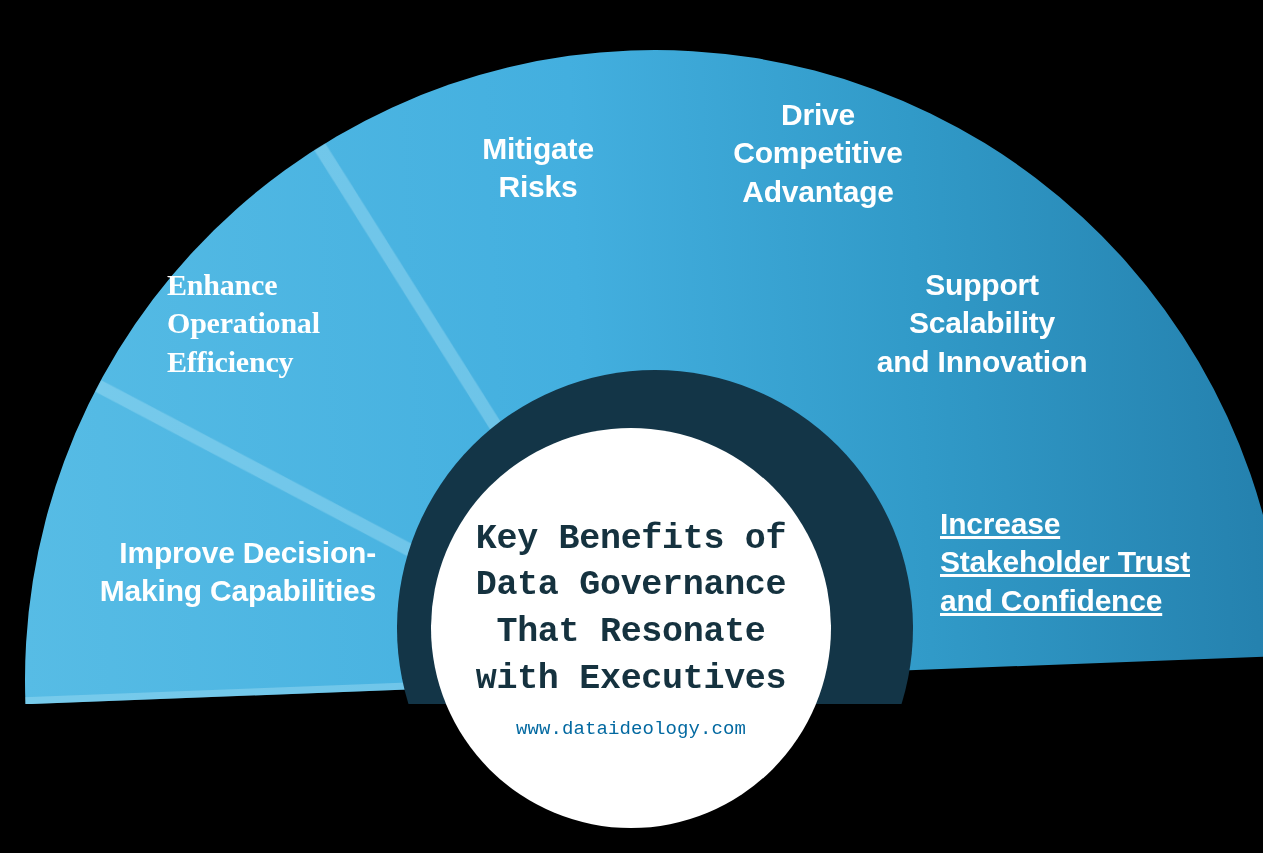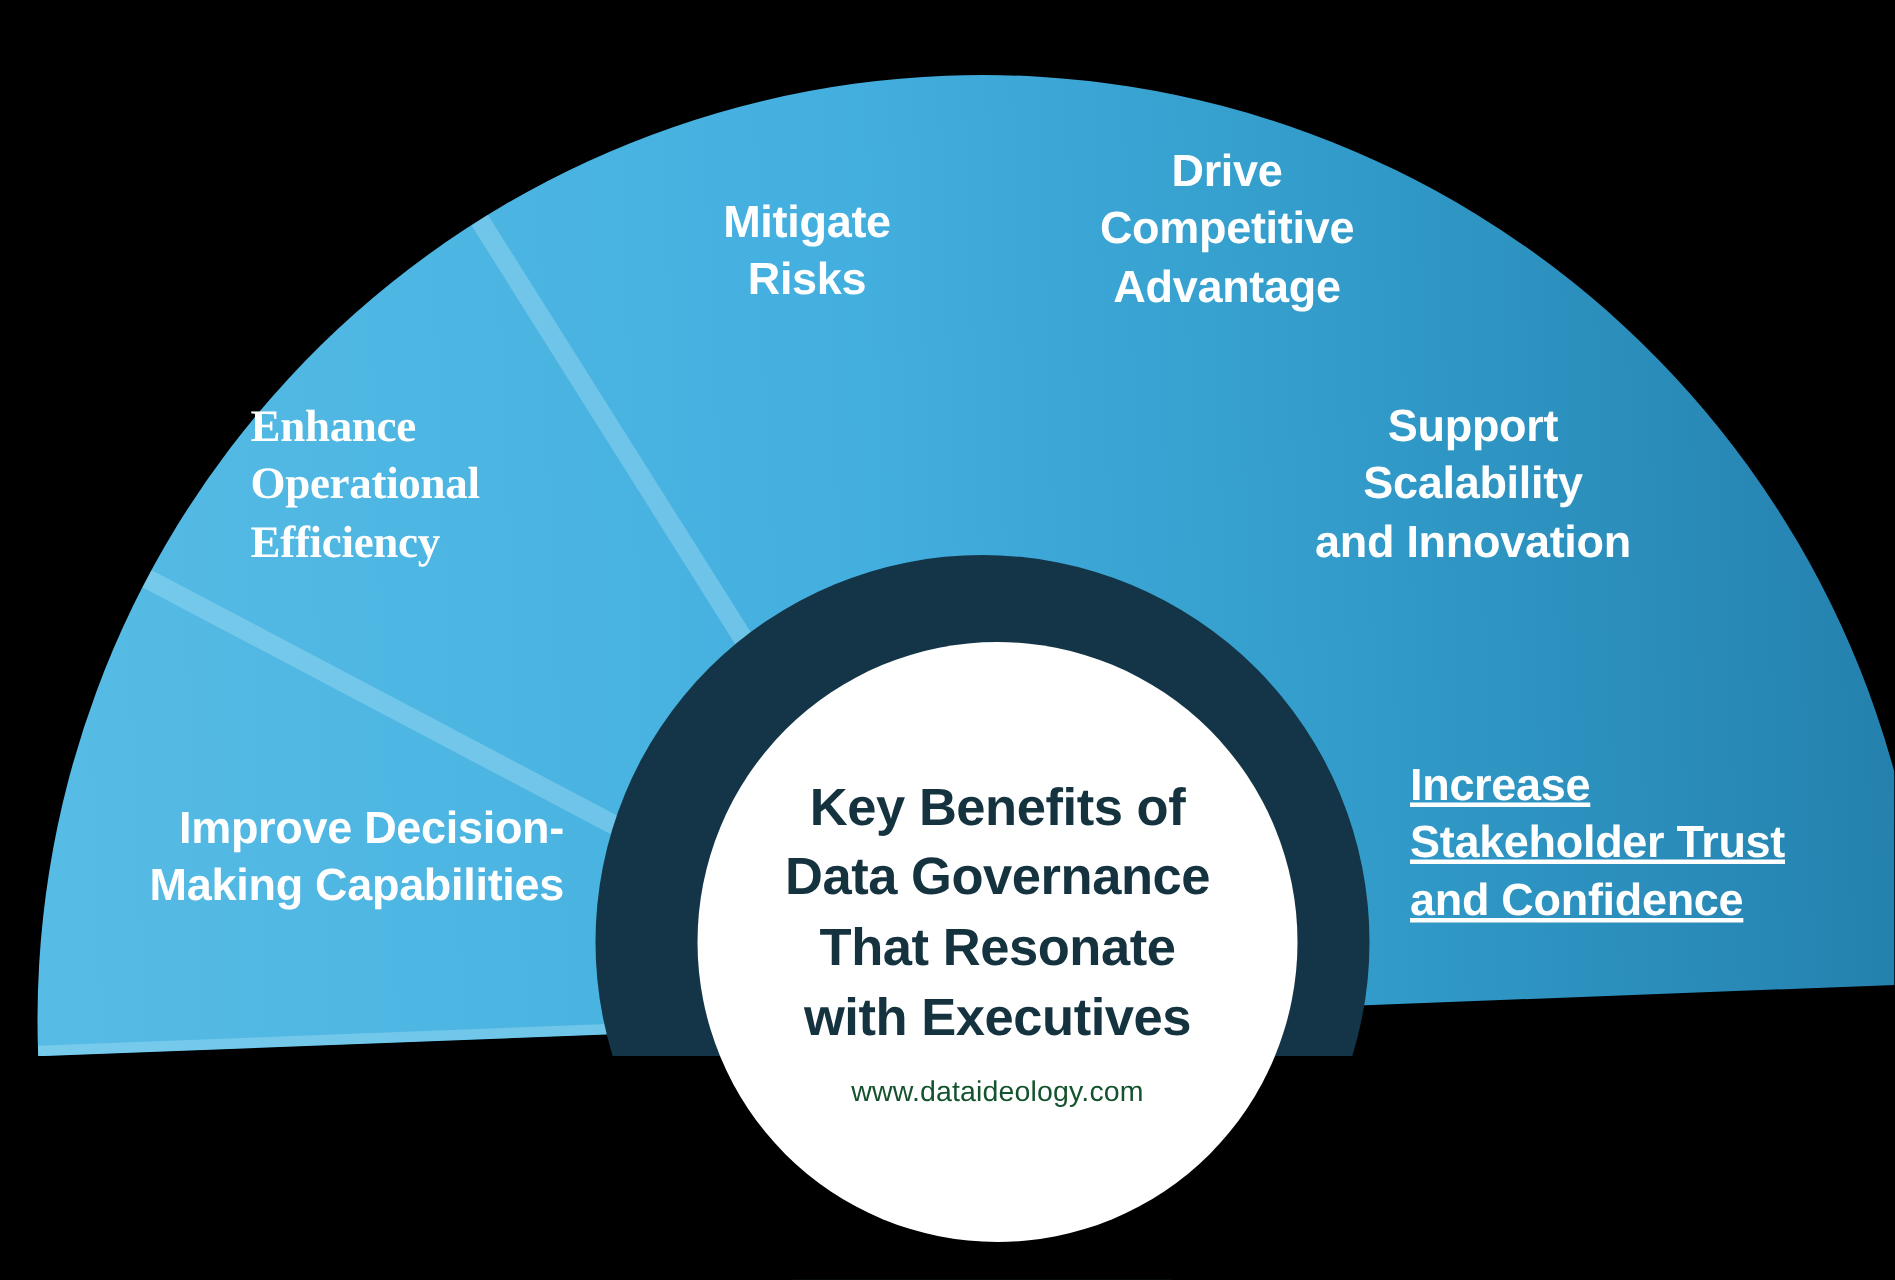--- a/index.html
+++ b/index.html
@@ -38,45 +38,46 @@
   }
   .lbl-improve   { left: 46px;  top: 534px; width: 330px; text-align: right; }
   .lbl-enhance   { left: 167px; top: 266px; width: 260px; text-align: left; font-family: Liberation Serif, serif; }
   .lbl-mitigate  { left: 428px; top: 130px; width: 220px; text-align: center; }
   .lbl-drive     { left: 668px; top: 96px; width: 240px; text-align: center; margin-left: 30px; }
   .lbl-support   { left: 842px; top: 266px; width: 280px; text-align: center; }
   .lbl-increase  { left: 940px; top: 505px; width: 300px; text-align: left; text-decoration: underline; }
 
   #center-circle {
     position: absolute;
-    left: 465px;
+    left: 431px;
     top: 428px;
     width: 400px;
     height: 400px;
     border-radius: 50%;
     background: #ffffff;
     display: flex;
     flex-direction: column;
     align-items: center;
     justify-content: center;
     box-sizing: border-box;
     padding: 0 26px;
+    font-family: Liberation Mono, monospace;
   }
   #center-title {
     color: #15323f;
     font-weight: bold;
     font-size: 35px;
     line-height: 1.33;
     text-align: center;
     white-space: pre-line;
     letter-spacing: -0.3px;
   }
   #center-url {
     margin-top: 16px;
-    color: #14532d;
+    color: #0369a1;
     font-size: 19px;
     font-weight: normal;
     text-align: center;
     letter-spacing: 0.1px;
   }
 </style>
 </head>
 <body>
 
 <div id="stage">

